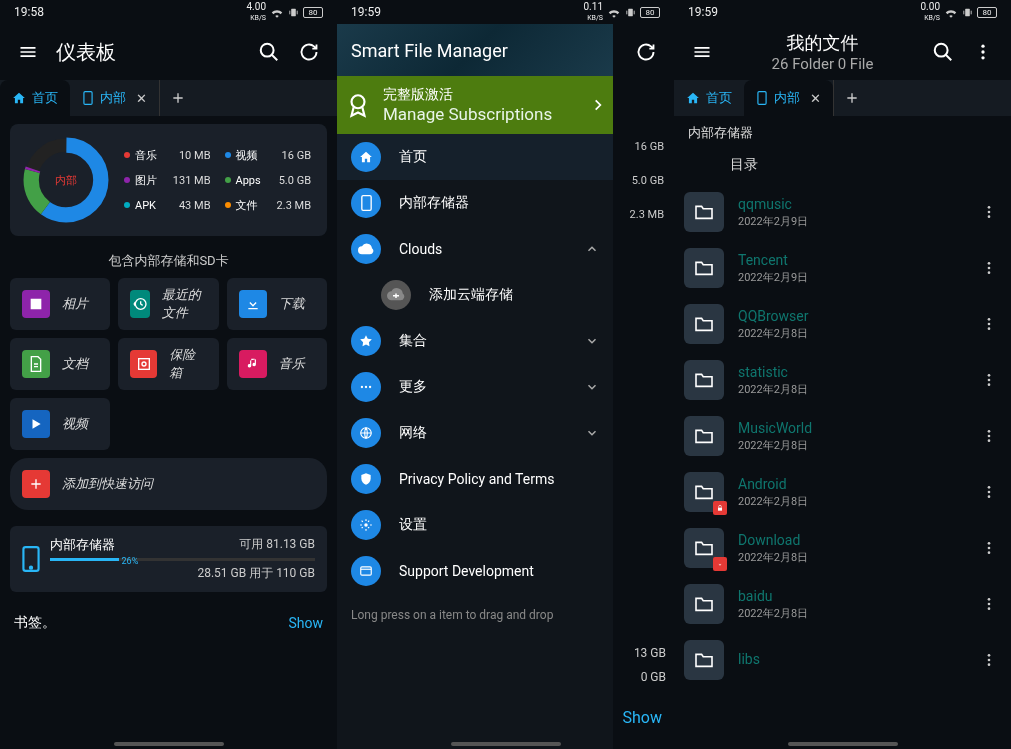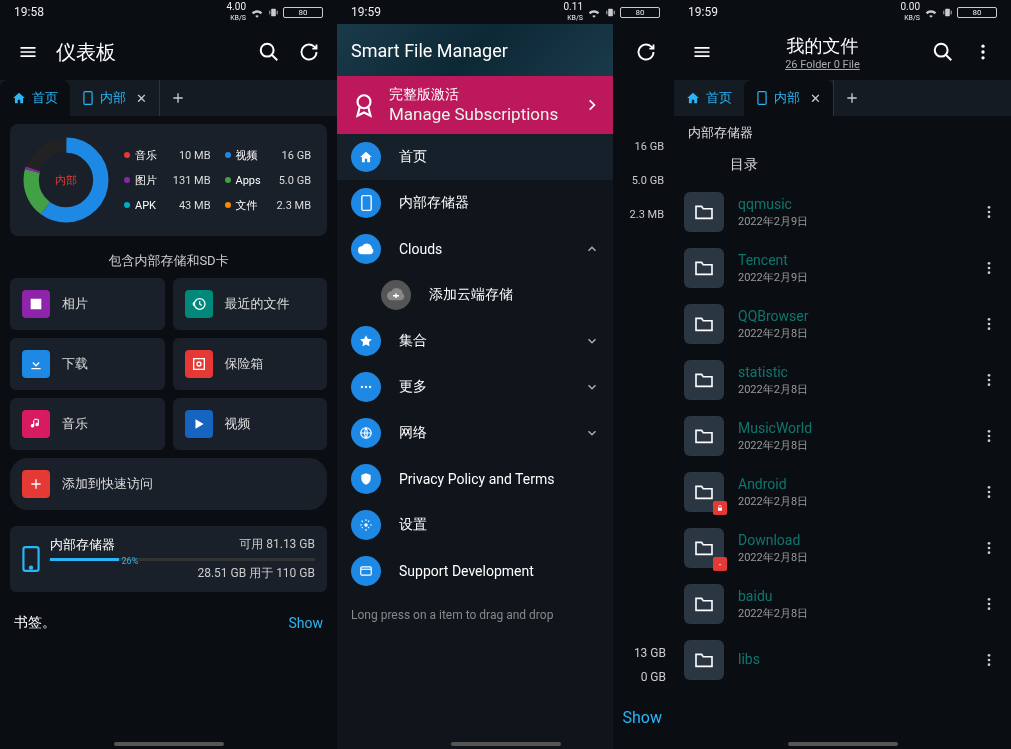--- a/index.html
+++ b/index.html
@@ -5,28 +5,28 @@
 * { margin: 0; padding: 0; box-sizing: border-box; }
 body { background: #000; font-family: -apple-system, "Segoe UI", Roboto, sans-serif; color: #fff; width: 1011px; height: 749px; overflow: hidden; display: flex; }
 .screen { height: 749px; background: #0a0e13; position: relative; overflow: hidden; }
 .s1 { width: 337px; }
 .s2 { width: 337px; }
 .s3 { width: 337px; }
 
 
 .statusbar { height: 24px; display: flex; align-items: center; justify-content: space-between; padding: 0 14px; font-size: 12px; color: #eee; }
 .status-right { display: flex; align-items: center; gap: 4px; font-size: 10px; }
-.batt { border: 1px solid #ccc; width: 40px; height: 11px; border-radius: 2px; position: relative; font-size: 8px; display:flex; align-items:flex-end; justify-content:center; }
+.batt { border: 1px solid #ccc; width: 20px; height: 11px; border-radius: 2px; position: relative; font-size: 8px; display:flex; align-items:flex-end; justify-content:center; }
 
 
 .appbar { height: 56px; display: flex; align-items: center; padding: 0 8px; }
 .appbar .menu-btn { width: 40px; height: 40px; display: flex; align-items: center; justify-content: center; }
 .appbar .title { font-size: 20px; font-weight: 500; flex: 1; padding-left: 8px; }
 .appbar .title.small { font-size: 18px; }
-.appbar .subtitle { font-size: 11px; color: #aaa; text-decoration: underline; }
+.appbar .subtitle { font-size: 15px; color: #aaa; }
 .appbar .title-col { flex: 1; display:flex; flex-direction:column; align-items:center; }
 .appbar .action { width: 40px; height: 40px; display: flex; align-items: center; justify-content: center; }
 
 
 .tabs { height: 36px; display: flex; align-items: stretch; background: #151b22; }
 .tab { display: flex; align-items: center; gap: 6px; padding: 0 12px; font-size: 13px; color: #29b6f6; position:relative; }
 .tab.active { background: #0a0e13; border-radius: 8px 8px 0 0; }
 .tab .close { color: #ccc; margin-left: 4px; }
 .tab-add { width: 36px; display:flex; align-items:center; justify-content:center; color:#ccc; }
 
@@ -36,41 +36,41 @@
 .donut { width: 92px; height: 92px; position: relative; }
 .donut svg { width: 92px; height: 92px; }
 .donut-label { position:absolute; top:50%; left:50%; transform:translate(-50%,-50%); font-size:11px; color:#e53935; }
 .legend { flex:1; display:grid; grid-template-columns: 1fr 1fr; gap: 10px 8px; font-size: 11px; }
 .legend-item { display:flex; align-items:center; gap:5px; justify-content:space-between; }
 .legend-left { display:flex; align-items:center; gap:5px; }
 .dot { width:6px; height:6px; border-radius:50%; }
 .legend-val { color:#ddd; margin-right:6px; }
 
 .section-h { text-align:center; font-size:13px; color:#ccc; padding: 16px 0 8px; }
-.grid2 { display:grid; grid-template-columns: 1fr 1fr; gap:8px; }
+.grid2 { display:grid; grid-template-columns: 1fr 1fr 1fr; gap:8px;font-style:italic; }
 .qtile { background: #1a2029; border-radius:6px; height:52px; display:flex; align-items:center; padding:0 12px; gap:12px; }
 .qtile.full { grid-column: 1 / -1; border-radius: 18px; }
 .qicon { width:28px; height:28px; border-radius:4px; display:flex; align-items:center; justify-content:center; }
 .qlabel { font-size:13px; color:#ddd; }
 
 .storage-row { margin-top:16px; background:#1a2029; border-radius:6px; padding:10px 12px; display:flex; gap:10px; align-items:center; }
 .storage-row .icon { color:#29b6f6; }
 .storage-info { flex:1; }
 .storage-title-row { display:flex; justify-content:space-between; font-size:13px; }
 .storage-avail { color:#ccc; font-size:12px; }
 .progress { height:3px; background:#333; margin:4px 0; position:relative; }
 .progress .fill { height:100%; background:#29b6f6; }
 .progress .pct { position:absolute; font-size:9px; color:#29b6f6; top:-2px; }
 .storage-used { text-align:right; font-size:12px; color:#ccc; }
 
 .bookmark-row { display:flex; justify-content:space-between; align-items:center; padding:14px 14px; font-size:14px; }
 .show { color:#29b6f6; }
 .drawer { position:absolute; left:0; top:24px; bottom:0; width:276px; background:#10151b; display:flex; flex-direction:column; }
 .drawer-header { height:52px; display:flex; align-items:center; padding:0 14px; font-size:18px; background: linear-gradient(135deg, #1a3a4a 0%, #0d2835 50%, #1a3a4a 100%); }
-.drawer-banner { background:#be185d; display:flex; align-items:center; padding:10px 14px; gap:12px; }
+.drawer-banner { background:#4d7c0f; display:flex; align-items:center; padding:10px 8px; gap:12px; }
 .banner-text { flex:1; }
 .banner-title { font-size:14px; font-weight:500; color:#fff; }
 .banner-sub { font-size:17px; color:#e8f5e9; }
 .ditem { display:flex; align-items:center; height:46px; padding:0 14px; gap:18px; font-size:14px; }
 .ditem.sel { background:#15202b; }
 .ditem .dicon { width:30px; height:30px; border-radius:50%; display:flex; align-items:center; justify-content:center; }
 .ditem .chev { margin-left:auto; color:#aaa; }
 .dsub { padding-left:44px; }
 .dhint { font-size:12px; color:#888; padding:14px; }
 .s2-right { position:absolute; right:0; top:24px; width:61px; }
@@ -240,20 +240,29 @@
         </div>
         <div class="qtile">
           <span class="qicon" style="background:#1e88e5">
             <svg width="16" height="16" viewBox="0 0 24 24" fill="#fff">
               <path d="M12 3v10l-4-4-1.4 1.4L12 16l5.4-5.6L16 9l-4 4V3zM5 18h14v2H5z"></path>
             </svg>
           </span>
           <span class="qlabel">下载</span>
         </div>
         <div class="qtile">
+          <span class="qicon" style="background:#43a047">
+            <svg width="14" height="16" viewBox="0 0 20 24" fill="none" stroke="#fff" stroke-width="2">
+              <path d="M3 1h10l4 4v18H3z"></path>
+              <path d="M7 12h6M7 16h6"></path>
+            </svg>
+          </span>
+          <span class="qlabel">文档</span>
+        </div>
+        <div class="qtile">
           <span class="qicon" style="background:#e53935">
             <svg width="16" height="16" viewBox="0 0 24 24" fill="none" stroke="#fff" stroke-width="2">
               <rect x="4" y="4" width="16" height="16"></rect>
               <circle cx="12" cy="12" r="3"></circle>
             </svg>
           </span>
           <span class="qlabel">保险箱</span>
         </div>
         <div class="qtile">
           <span class="qicon" style="background:#d81b60">

